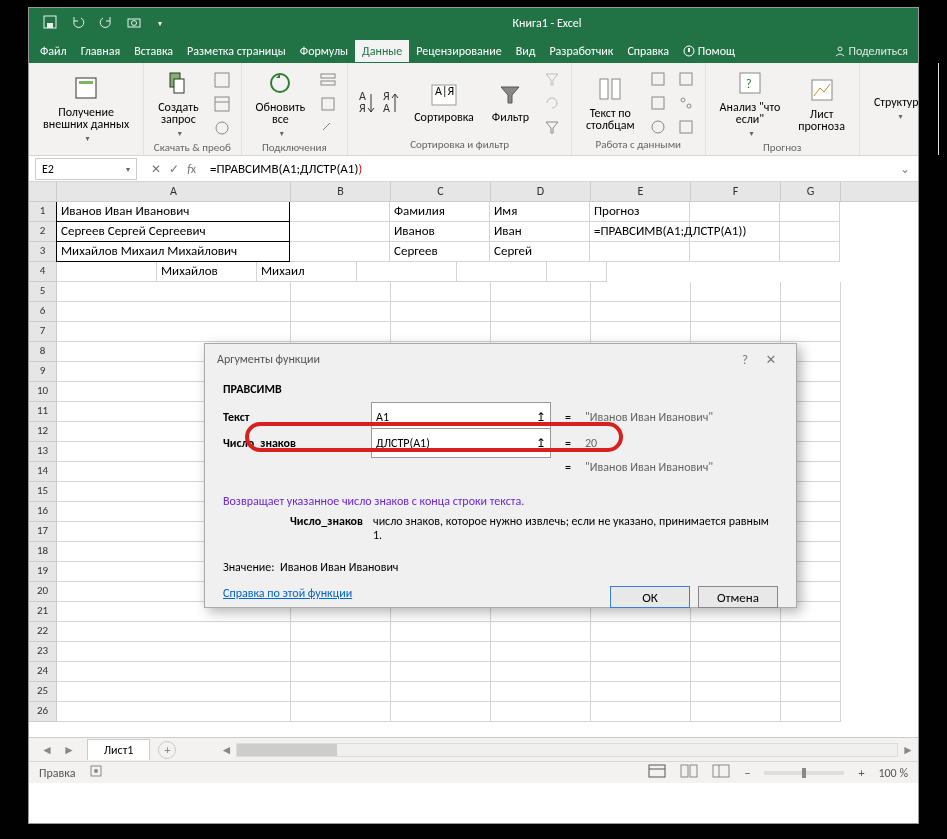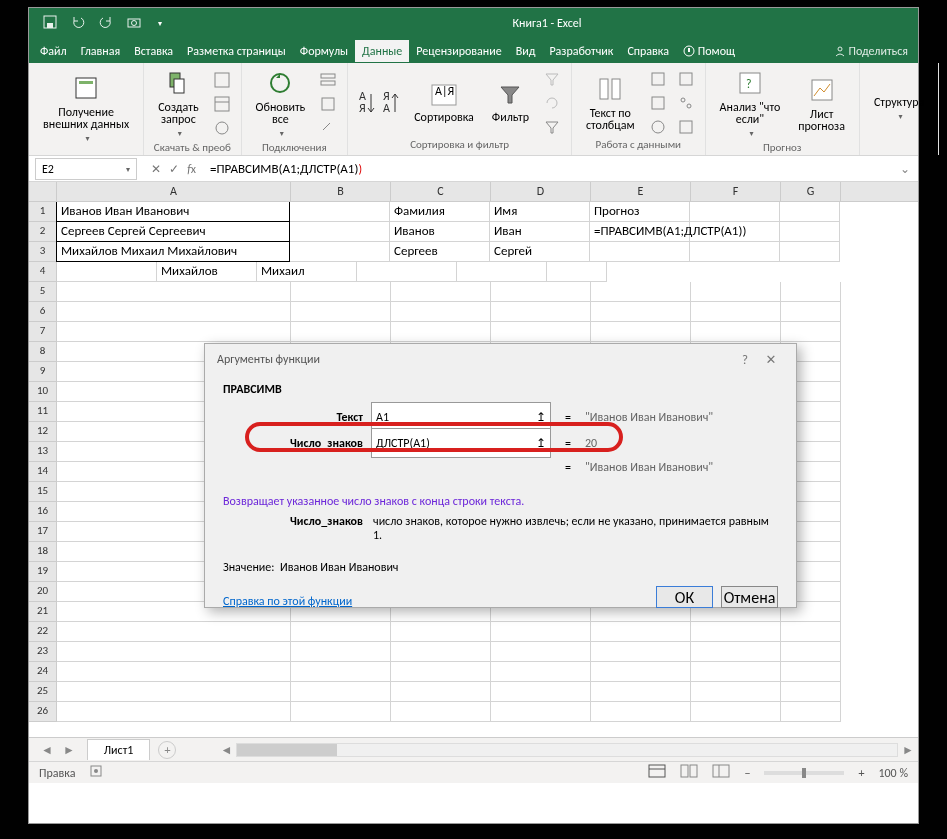--- a/index.html
+++ b/index.html
@@ -49,33 +49,33 @@
 .hscroll .thumb{width:100px;height:12px;background:#cdcdcd;position:absolute;left:0}
 .statusbar{height:22px;background:#f3f2f1;border-top:1px solid #d6d6d6;display:flex;align-items:center;padding:0 10px;font-size:11px;color:#555;gap:14px}
 .statusbar .spacer{flex:1}
 .dialog{position:absolute;left:175px;top:335px;width:593px;height:265px;background:#f0f0f0;border:1px solid #aaa;box-shadow:4px 4px 12px rgba(0,0,0,.3)}
 .dlg-title{height:30px;display:flex;align-items:center;padding:0 12px;color:#555;font-size:12px}
 .dlg-title .sp{flex:1}
 .dlg-title .hc{width:26px;text-align:center;color:#777;font-size:13px}
 .dlg-body{padding:6px 18px}
 .fn-name{font-weight:bold;font-size:12px;padding:2px 0 8px}
 .argrow{display:flex;align-items:center;height:26px;gap:8px}
-.argrow .al{width:140px;text-align:right;font-weight:bold;font-size:12px}
+.argrow .al{width:140px;font-weight:bold;font-size:12px}
 .argrow .ain{width:180px;height:30px;border:1px solid #999;background:#fff;padding:4px 4px;font-size:12px;display:flex;align-items:center;justify-content:space-between}
 .argrow .eq{padding:0 6px}
 .argrow .res{color:#666}
 .redring{position:absolute;border:4px solid #D8201E;border-radius:28px;pointer-events:none}
 .desc{padding:16px 0 6px;font-size:12px;color:#6d28d9}
 .desc2{display:flex;gap:10px;font-size:12px;padding-bottom:14px}
 .desc2 .dl{width:140px;text-align:right;font-weight:bold}
 .valrow{font-size:12px;padding:4px 0}
-.linkrow{display:flex;align-items:flex-end;padding-top:8px}
+.linkrow{display:flex;align-items:flex-start;padding-top:8px}
 .linkrow a{color:#0066cc;text-decoration:underline;font-size:12px}
 .dlgbtns{margin-left:auto;display:flex;gap:8px}
-.dlgbtns button{width:57px;height:22px;border:1px solid #888;background:#e8e8e8;font-size:16px}
+.dlgbtns button{width:80px;height:22px;border:1px solid #888;background:#e8e8e8;font-size:13px}
 .dlgbtns button.primary{border:1px solid #3b7dd8;background:#e8e8e8}
 .tri{font-size:8px;color:#666;margin-left:3px}
 .fx-formula{font-family:Calibri}
 .fx-formula .paren{color:#d00}
 </style>
 </head>
 <body>
 
 <div class="frame">
   <div class="titlebar">

